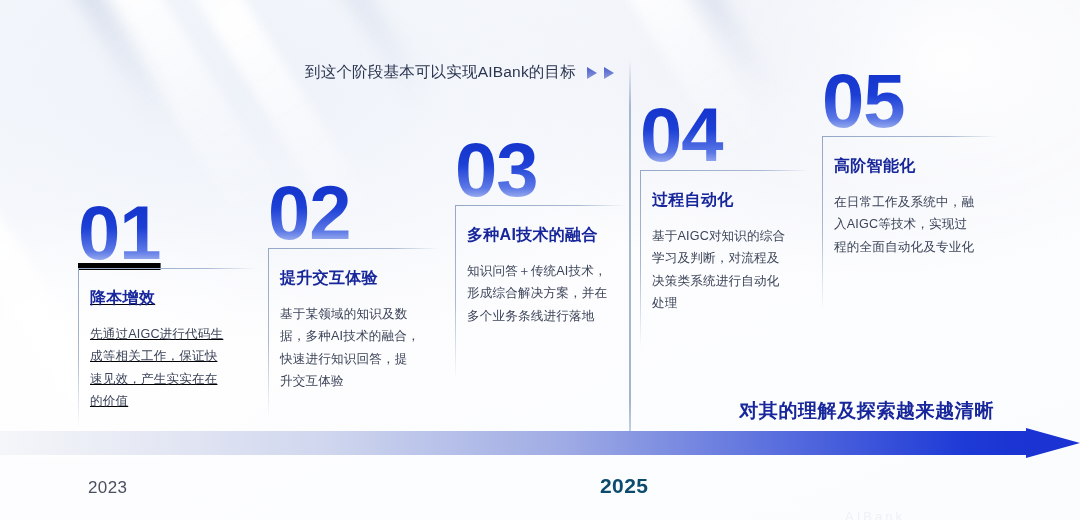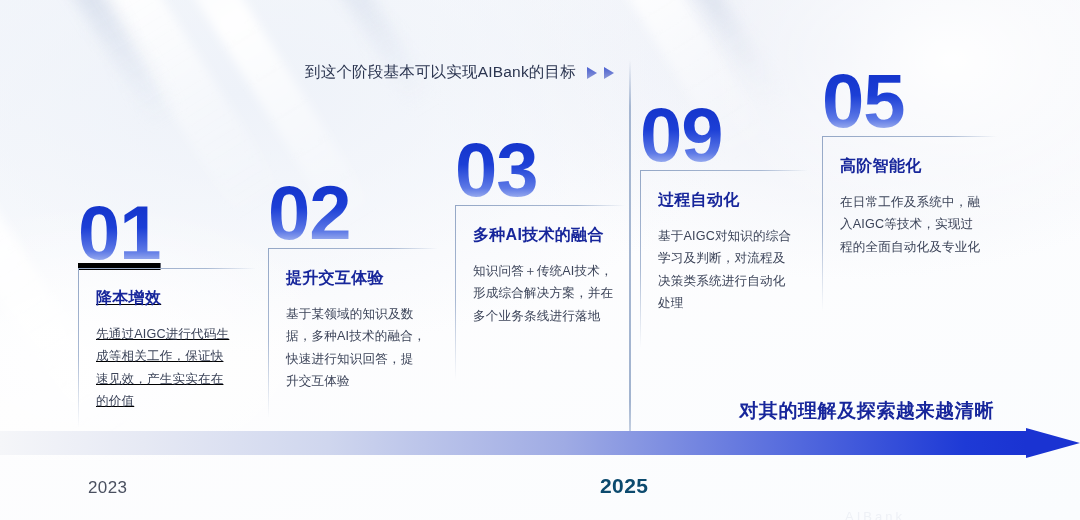--- a/index.html
+++ b/index.html
@@ -36,21 +36,21 @@
   #annot .chev{display:flex;align-items:center;gap:2px;}
 
   
   .stage{position:absolute;}
   .num{font-size:76px;font-weight:700;line-height:.92;letter-spacing:-1px;
     font-family:"Liberation Sans","DejaVu Sans",sans-serif;
     background:linear-gradient(180deg,#1231c8 0%,#1c3fd6 42%,#5d79e6 76%,#c9d4f5 100%);
     -webkit-background-clip:text;background-clip:text;color:transparent;
     -webkit-text-fill-color:transparent;
     text-shadow:none;}
-  .card{position:relative;padding-top:14px;padding-left:18px;box-sizing:border-box;}
+  .card{position:relative;padding-top:14px;padding-left:12px;box-sizing:border-box;}
   .card .ltop{position:absolute;left:0;top:0;height:1.4px;
     background:linear-gradient(90deg,#94a7c6 0%,#a9b9d3 72%,rgba(169,185,211,0) 100%);}
   .card .lleft{position:absolute;left:0;top:0;width:1.4px;
     background:linear-gradient(180deg,#94a7c6 0%,#a9b9d3 55%,rgba(169,185,211,0) 100%);}
   .head{font-size:16px;font-weight:700;color:#17269b;margin:6px 0 14px 0;letter-spacing:.3px;}
   .body{font-size:12.6px;line-height:1.78;color:#3c4459;letter-spacing:.15px;}
 
   
   #arrowbar{position:absolute;left:0;bottom:62px;width:1080px;height:30px;}
   #arrowbar .shaft{position:absolute;left:0;top:3px;height:24px;width:1026px;
@@ -127,21 +127,21 @@
   <div class="num">03</div>
   <div class="card" style="width:170px;height:175px;">
     <div class="ltop" style="width:170px;"></div>
     <div class="lleft" style="height:175px;"></div>
     <div class="head">多种AI技术的融合</div>
     <div class="body" style="width:145px;">知识问答＋传统AI技术，形成综合解决方案，并在多个业务条线进行落地</div>
   </div>
 </div>
 
 <div class="stage" style="left:640px;top:100px;width:168px;">
-  <div class="num">09</div>
+  <div class="num">04</div>
   <div class="card" style="width:168px;height:178px;">
     <div class="ltop" style="width:168px;"></div>
     <div class="lleft" style="height:178px;"></div>
     <div class="head">过程自动化</div>
     <div class="body" style="width:136px;margin-top:6px;">基于AIGC对知识的综合学习及判断，对流程及决策类系统进行自动化处理</div>
   </div>
 </div>
 
 <div class="stage" style="left:822px;top:66px;width:175px;">
   <div class="num">05</div>

